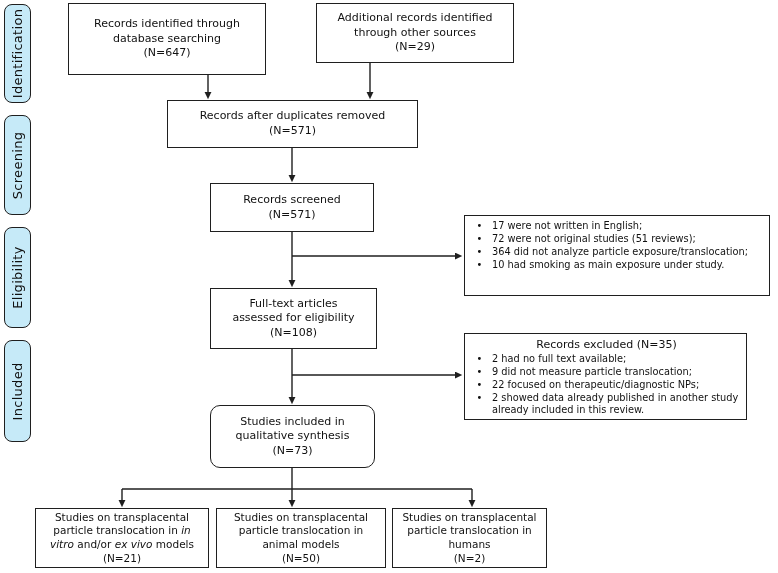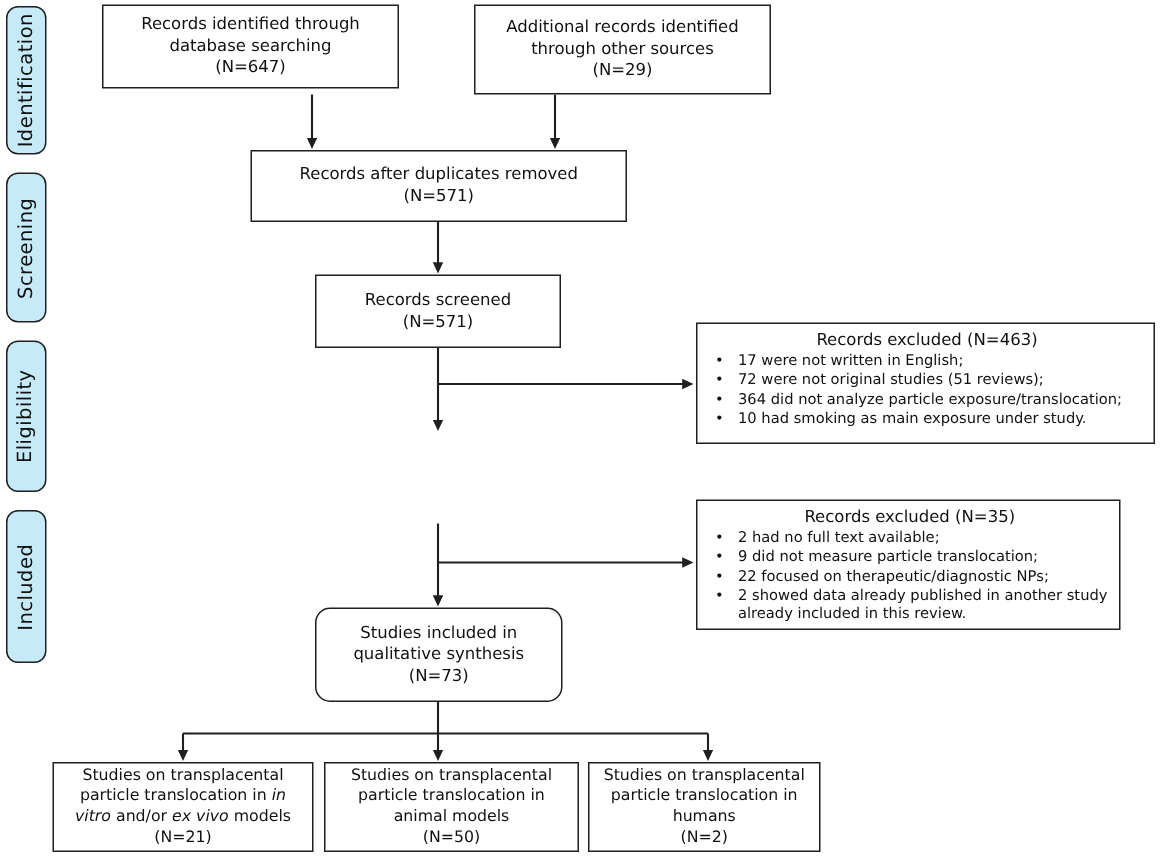--- a/index.html
+++ b/index.html
@@ -112,41 +112,43 @@
   <div class="stage" style="top:115px; height:100px;">
     <span class="vlabel">Screening</span>
   </div>
   <div class="stage" style="top:227px; height:101px;">
     <span class="vlabel">Eligibility</span>
   </div>
   <div class="stage" style="top:340px; height:102px;">
     <span class="vlabel">Included</span>
   </div>
 
-  <div class="fbox" style="left:68px; top:3px; width:198px; height:56px;">Records identified through
+  <div class="fbox" style="left:68px; top:3px; width:198px; height:72px;">Records identified through
 database searching
 (N=647)</div>
 
   <div class="fbox" style="left:316px; top:3px; width:198px; height:60px;">Additional records identified
 through other sources
 (N=29)</div>
 
   <div class="fbox" style="left:167px; top:100px; width:251px; height:48px;">Records after duplicates removed
 (N=571)</div>
 
   <div class="fbox" style="left:210px; top:183px; width:164px; height:49px;">Records screened
 (N=571)</div>
 
+  <div class="fbox" style="left:210px; top:288px; width:167px; height:61px;">Full-text articles
+assessed for eligibility
+(N=108)</div>
 
   <div class="fbox" style="left:210px; top:405px; width:165px; height:63px;border-radius:10px;">Studies included in
 qualitative synthesis
 (N=73)</div>
 
   <div class="xbox" style="left:464px; top:215px; width:306px; height:81px;">
-    <div class="xtitle">Records excluded (N=463)</div>
     <div class="xitem">
       <span class="bul">•</span>
       <span class="xtext">17 were not written in English;</span>
     </div>
     <div class="xitem">
       <span class="bul">•</span>
       <span class="xtext">72 were not original studies (51 reviews);</span>
     </div>
     <div class="xitem">
       <span class="bul">•</span>

